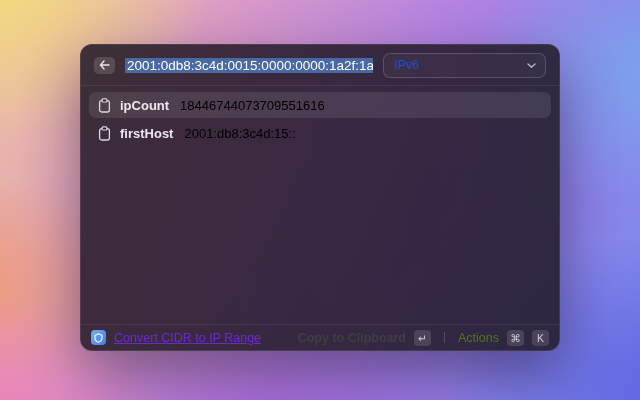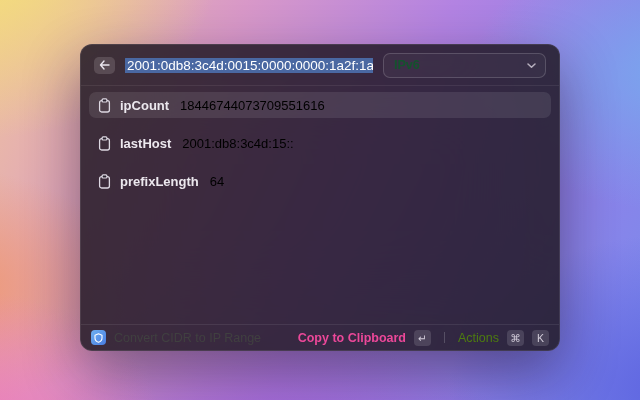--- a/index.html
+++ b/index.html
@@ -22,38 +22,38 @@
   
   .topbar{height:40px;flex:none;display:flex;align-items:center;gap:10px;
     padding:0 13px;border-bottom:1px solid rgba(255,255,255,.07);}
   .back-btn{width:21px;height:17px;flex:none;border-radius:5px;
     background:rgba(255,255,255,.14);display:flex;align-items:center;justify-content:center;cursor:pointer;}
   .query{flex:1;font-size:13.5px;font-weight:500;color:#fff;white-space:nowrap;overflow:hidden;}
   .query .sel{background:#4a68a2;border-radius:2px;padding:1px 2px 2px 2px;}
   .dropdown{width:163px;height:25px;flex:none;box-sizing:border-box;
     border:1px solid rgba(255,255,255,.17);border-radius:7px;background:rgba(255,255,255,.03);
     display:flex;align-items:center;justify-content:space-between;
-    padding:0 9px 0 10px;font-size:12.5px;font-weight:700;color:#14532d;cursor:pointer;}
+    padding:0 9px 0 10px;font-size:12.5px;font-weight:400;color:#1d4ed8;cursor:pointer;}
   
   .list{flex:1;padding:6px 8px;}
-  .row{height:26px;margin-bottom:12px;display:flex;align-items:center;gap:9px;
+  .row{height:26px;margin-bottom:2px;display:flex;align-items:center;gap:9px;
     padding:0 9px;border-radius:7px;}
   .row.selected{background:rgba(255,255,255,.09);}
   .row .label{font-size:13px;font-weight:700;color:#ece8ee;}
   .row .value{font-size:13px;color:#000000;margin-left:2px;white-space:nowrap;}
   .clip-icon{flex:none;display:flex;}
   
   .footer{height:25px;flex:none;border-top:1px solid rgba(255,255,255,.08);
     display:flex;align-items:center;padding:0 10px;gap:8px;}
   .app-icon{width:15px;height:15px;flex:none;border-radius:4px;
     background:linear-gradient(135deg,#6fb0f0,#497ce2);
     display:flex;align-items:center;justify-content:center;}
-  .app-name{font-size:12.5px;color:#404040;}
+  .app-name{font-size:12.5px;color:#6d28d9;text-decoration:underline;}
   .spacer{flex:1;}
-  .primary-action{font-size:12.5px;font-weight:700;color:#ec4899;cursor:pointer;}
+  .primary-action{font-size:12.5px;font-weight:700;color:#404040;cursor:pointer;}
   .secondary-action{font-size:12.5px;font-weight:500;color:#4d7c0f;cursor:pointer;}
   .key{min-width:11px;height:16px;padding:0 3px;border-radius:4px;
     background:rgba(255,255,255,.13);color:#d2ccd9;font-size:10.5px;
     display:flex;align-items:center;justify-content:center;}
   .vdiv{width:1px;height:11px;background:rgba(255,255,255,.18);margin:0 5px;}
 </style>
 </head>
 <body>
 
 <div class="bg"></div>
@@ -94,35 +94,25 @@
       <span class="value">18446744073709551616</span>
     </div>
 
     <div class="row">
       <span class="clip-icon">
         <svg width="13" height="15" viewBox="0 0 13 15">
             <rect x="1.6" y="2.6" width="9.8" height="11.4" rx="2" stroke="#ddd8e2" stroke-width="1.3" fill="none"></rect>
             <rect x="4.1" y="0.9" width="4.8" height="3.1" rx="1" fill="#2a222e" stroke="#ddd8e2" stroke-width="1.2"></rect>
           </svg>
       </span>
-      <span class="label">lastHost</span>
+      <span class="label">firstHost</span>
       <span class="value">2001:db8:3c4d:15::</span>
     </div>
 
 
-    <div class="row">
-      <span class="clip-icon">
-        <svg width="13" height="15" viewBox="0 0 13 15">
-            <rect x="1.6" y="2.6" width="9.8" height="11.4" rx="2" stroke="#ddd8e2" stroke-width="1.3" fill="none"></rect>
-            <rect x="4.1" y="0.9" width="4.8" height="3.1" rx="1" fill="#2a222e" stroke="#ddd8e2" stroke-width="1.2"></rect>
-          </svg>
-      </span>
-      <span class="label">prefixLength</span>
-      <span class="value">64</span>
-    </div>
 
   </div>
 
   <div class="footer">
     <div class="app-icon">
       <svg width="9" height="10" viewBox="0 0 9 10">
           <path d="M4.5 0.8 L8 2.2 V5 C8 7.3 6.4 8.7 4.5 9.3 C2.6 8.7 1 7.3 1 5 V2.2 Z" stroke="#ffffff" stroke-width="1.1" fill="none" stroke-linejoin="round"></path>
         </svg>
     </div>
     <span class="app-name">Convert CIDR to IP Range</span>

